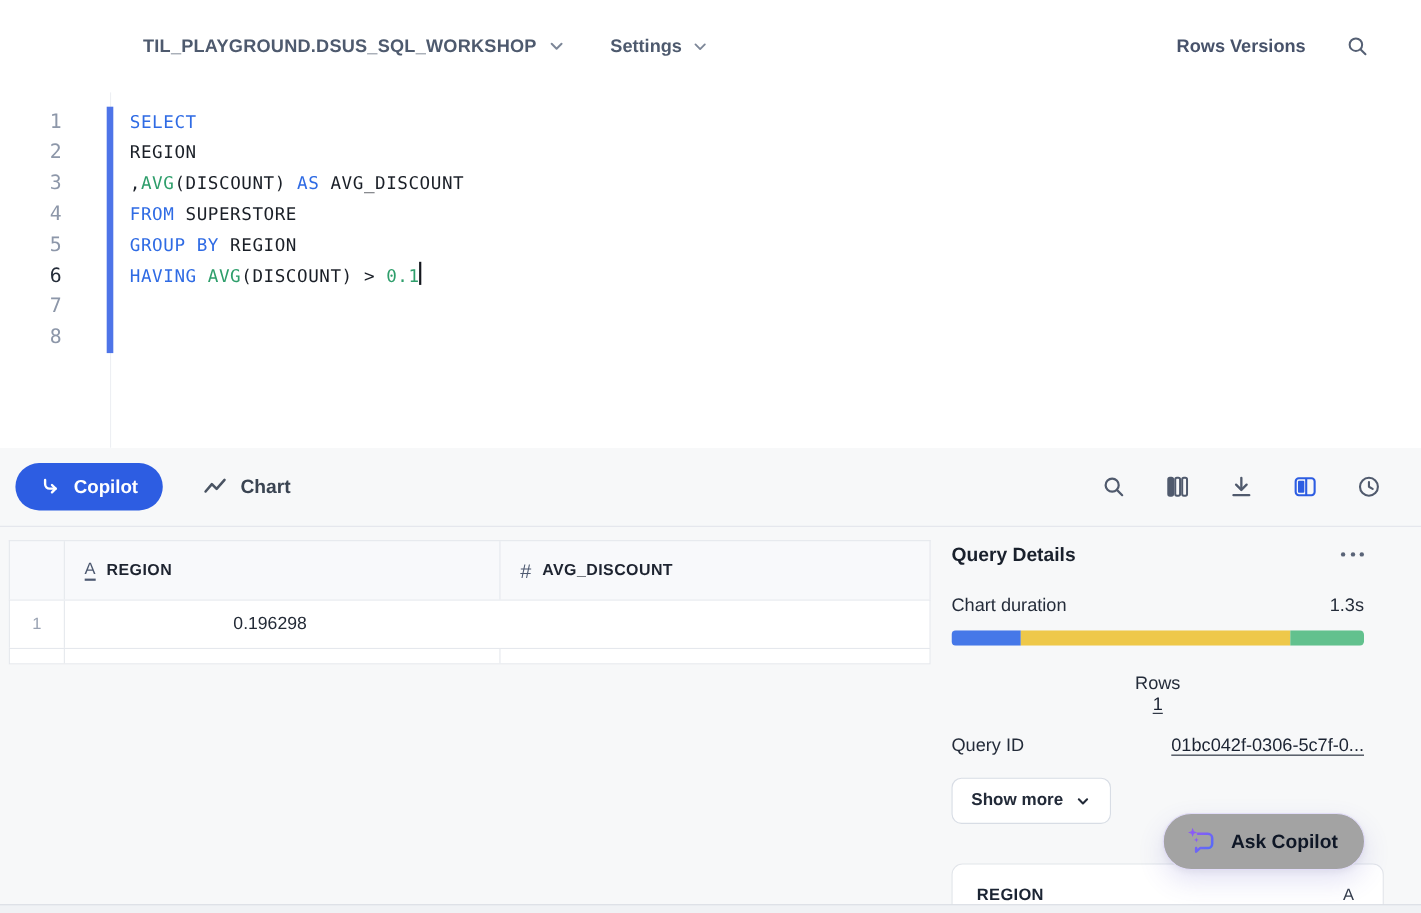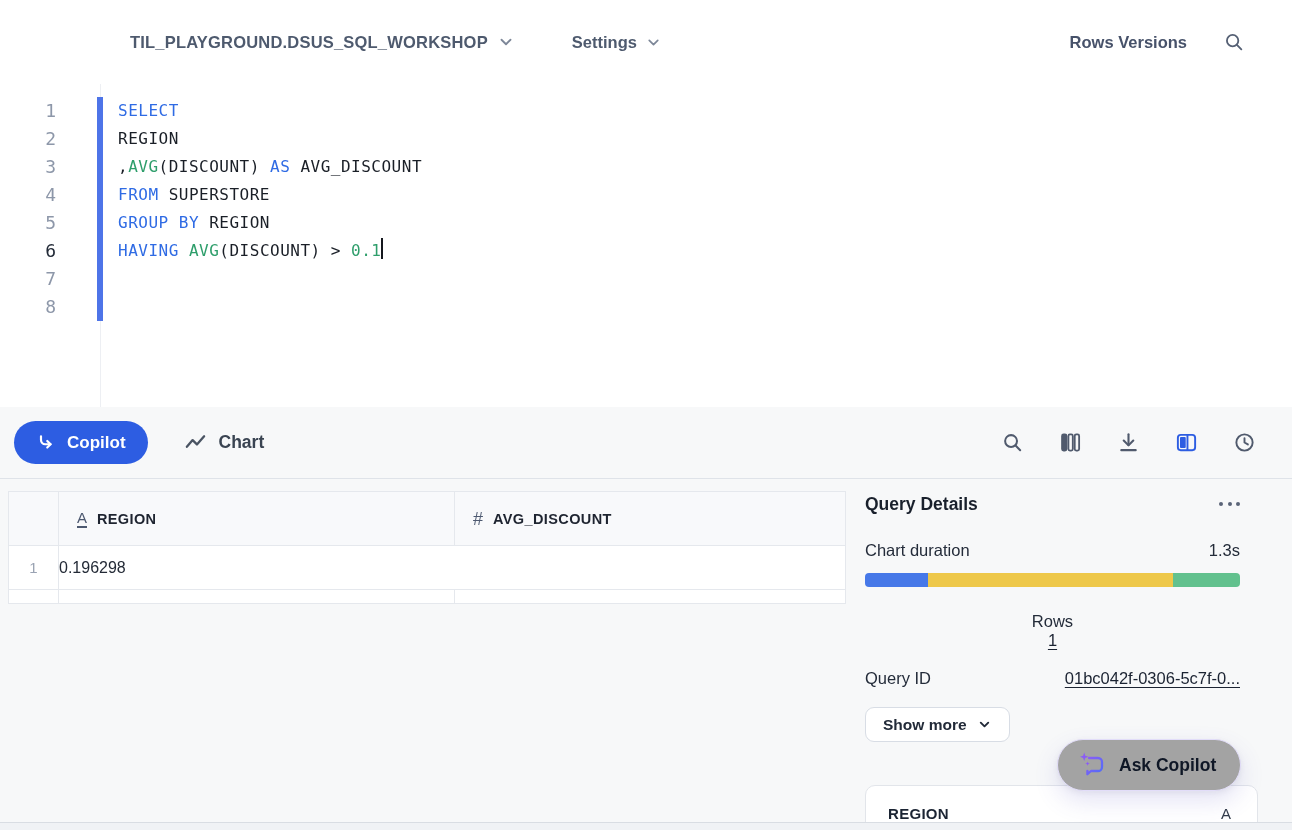--- a/index.html
+++ b/index.html
@@ -4,21 +4,21 @@
 <style>
   * { margin:0; padding:0; box-sizing:border-box; }
   html,body { background:#fff; }
   .app { position:relative; width:1292px; height:830px; overflow:hidden;
          font-family:"Liberation Sans",sans-serif; background:#fff; color:#1c2330; }
 
   
   .topbar { height:84px; display:flex; align-items:center; background:#fff; }
   .ws-group { margin-left:130px; display:flex; align-items:center; gap:9px; cursor:pointer; }
   .ws-name { font-size:16.5px; font-weight:700; color:#4e5a6e; letter-spacing:.2px; }
-  .settings-group { margin-left:57px; display:flex; align-items:center; gap:8px; cursor:pointer; }
+  .settings-group { margin-left:40px; display:flex; align-items:center; gap:8px; cursor:pointer; }
   .settings-label { font-size:16.5px; font-weight:600; color:#4e5a6e; }
   .top-right { margin-left:auto; margin-right:47px; display:flex; align-items:center; gap:36px; }
   .code-versions { font-size:16.5px; font-weight:700; color:#47526a; cursor:pointer; }
   .chev { color:#7d8798; }
   svg.ic { display:block; }
 
   
   .editor { position:relative; height:323px; background:#fff; }
   .gutter-border { position:absolute; left:100px; top:0; bottom:0; width:1px; background:#edeff3; }
   .active-bar { position:absolute; left:97px; top:13px; width:6px; height:224px; background:#4e74e8; }
@@ -51,21 +51,21 @@
 
   .tbl { position:absolute; left:8px; top:12px; width:838px; }
   .thead { display:flex; height:54px; background:#f8f9fb; border:1px solid #e5e8ed; border-bottom:none; }
   .trow  { display:flex; height:44px; background:#fff; border-left:1px solid #e5e8ed; border-right:1px solid #e5e8ed; border-top:1px solid #e5e8ed; }
   .trow:last-child { border-bottom:1px solid #e5e8ed; }
   .trow.empty { height:15px; }
   .cell { display:flex; align-items:center; }
   .c-num { width:50px; justify-content:center; border-right:1px solid #e5e8ed;
            color:#9aa3b3; font-size:15px; }
   .c-1 { width:397px; padding-left:18px; border-right:1px solid #e5e8ed; gap:10px; }
-  .c-2 { width:391px; padding-right:18px; justify-content:flex-start; }
+  .c-2 { width:391px; padding-right:18px; justify-content:center; }
   .c-2.hdr { justify-content:flex-start; padding-left:18px; gap:10px; }
   .th-label { font-size:14.5px; font-weight:600; color:#1e2430; letter-spacing:.4px; }
   .cell-text { font-size:16px; color:#232a36; }
   .type-icon { color:#4d5970; font-size:15px; line-height:1; }
   .type-icon.a { border-bottom:2px solid #4d5970; padding-bottom:1px; }
   .type-icon.hash { font-size:18px; }
 
   
   .panel { position:absolute; left:865px; top:12px; width:375px; }
   .p-head { display:flex; justify-content:space-between; align-items:center; height:26px; }
@@ -74,21 +74,21 @@
   .dots i { width:4px; height:4px; border-radius:50%; background:#5a6478; }
   .p-row { display:flex; justify-content:space-between; align-items:center;
            font-size:16.5px; color:#242c3a; }
   .r-dur { margin-top:24px; }
   .dur-bar { margin-top:13px; height:14px; border-radius:4px; overflow:hidden; display:flex; }
   .dur-bar i { height:100%; }
   .r-rows { margin-top:25px;flex-direction:column; }
   .r-id { margin-top:19px; }
   .p-link { color:#1b2332; text-decoration:underline; text-underline-offset:3px; cursor:pointer; }
   .show-more { margin-top:19px; display:inline-flex; align-items:center; gap:10px;
-               height:35px; padding:0 17px; border-radius:9px; border:1px solid #d8dde5;
+               height:42px; padding:0 17px; border-radius:9px; border:1px solid #d8dde5;
                background:#fff; font-size:15.5px; font-weight:600; color:#222a38;
                font-family:inherit; cursor:pointer; }
 
   
   .copilot { position:absolute; left:1057px; top:260px; z-index:6; height:52px; border-radius:26px;
              background:#a3a3a3; border:1px solid #e2ddf9; display:flex; align-items:center; gap:12px;
              padding:0 24px 0 19px; font-size:17.5px; font-weight:800; color:#0f1726;
              box-shadow:0 10px 24px rgba(90,80,190,.16), 0 2px 6px rgba(0,0,0,.05);
              cursor:pointer; font-family:inherit; }
 

